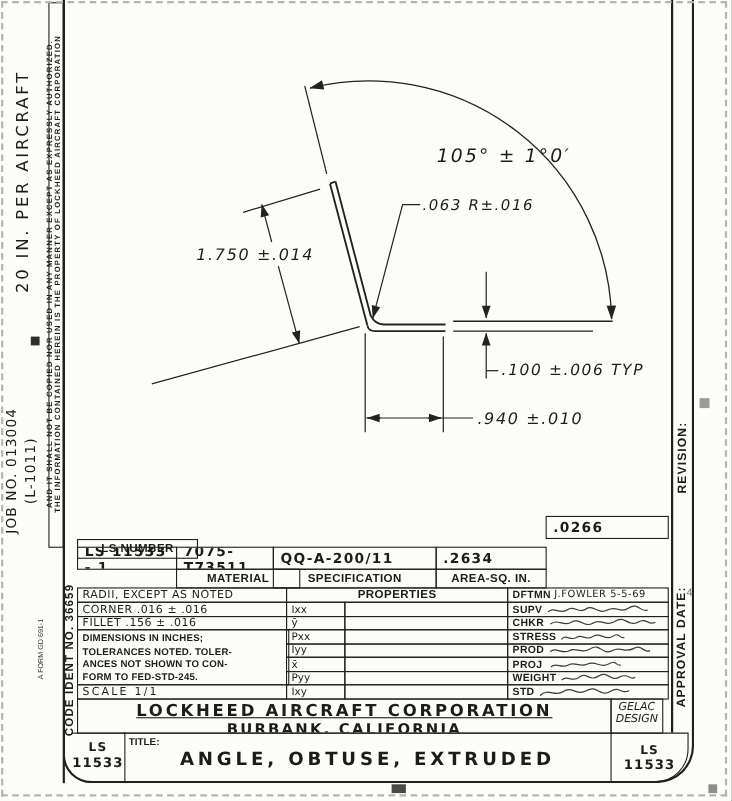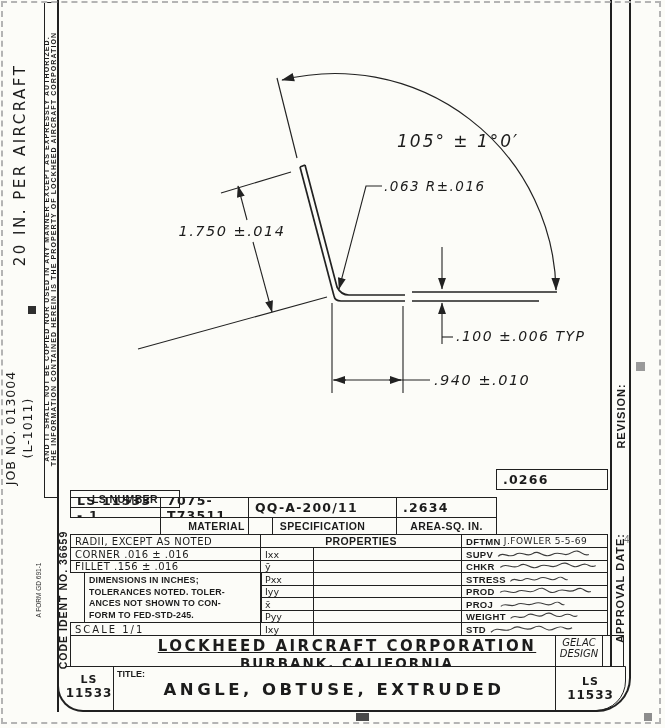--- a/index.html
+++ b/index.html
@@ -96,21 +96,21 @@
   <div class="cell val hand" style="left:496px;top:469px;width:112px;height:21px;">.0266</div>
 
   <div class="cell hdr" style="left:70px;top:490px;width:110px;height:18px;">LS NUMBER</div>
   <div class="cell hdr" style="left:160px;top:517px;width:113px;height:18px;">MATERIAL</div>
   <div class="cell hdr" style="left:248px;top:517px;width:149px;height:18px;">SPECIFICATION</div>
   <div class="cell hdr" style="left:396px;top:517px;width:101px;height:18px;">AREA-SQ. IN.</div>
 
   <div class="cell note hand" style="left:70px;top:534px;width:191px;height:14px;font-size:10px;letter-spacing:.5px;">RADII, EXCEPT AS NOTED</div>
   <div class="cell note hand" style="left:70px;top:547px;width:191px;height:14px;font-size:10px;letter-spacing:.5px;">CORNER .016 ± .016</div>
   <div class="cell note hand" style="left:70px;top:560px;width:191px;height:13px;font-size:10px;letter-spacing:.5px;">FILLET .156 ± .016</div>
-  <div class="cell" style="left:84px;top:572px;width:178px;height:51px;padding:2px 0 0 4px;font-size:8.8px;font-weight:bold;line-height:11.7px;letter-spacing:.2px;">
+  <div class="cell" style="left:70px;top:572px;width:193px;height:51px;padding:2px 0 0 4px;font-size:8.8px;font-weight:bold;line-height:11.7px;letter-spacing:.2px;">
     <div>DIMENSIONS IN INCHES;</div>
     <div>TOLERANCES NOTED. TOLER-</div>
     <div>ANCES NOT SHOWN TO CON-</div>
     <div>FORM TO FED-STD-245.</div>
   </div>
   <div class="cell note hand" style="left:70px;top:622px;width:191px;height:14px;font-size:10px;letter-spacing:2px;">SCALE 1/1</div>
 
   <div class="cell hdr" style="left:260px;top:534px;width:202px;height:14px;">PROPERTIES</div>
   <div class="cell note hand" style="left:260px;top:547px;width:54px;height:14px;font-size:9.5px;">Ixx</div>
   <div class="cell" style="left:313px;top:547px;width:149px;height:14px;"></div>
@@ -167,21 +167,21 @@
         <path d="M2,8 C8,2 14,11 22,5 S34,10 44,4 S58,10 68,5 S80,9 86,5"></path>
       </svg>
   </div>
   <div class="cell rowcell" style="left:461px;top:622px;width:147px;height:14px;">
     <span class="lbl">STD</span>
     <svg class="sig" width="85" height="11" viewBox="0 0 88 12" preserveAspectRatio="none">
         <path d="M2,9 C10,1 16,11 24,5 S36,10 46,4 S58,11 68,5 S78,9 86,4"></path>
       </svg>
   </div>
 
-  <div class="cell" style="left:70px;top:635px;width:554px;height:32px;text-align:center;padding-top:1px;">
+  <div class="cell" style="left:70px;top:635px;width:486px;height:32px;text-align:center;padding-top:1px;">
     <div class="hand" style="font-size:15px;font-weight:bold;letter-spacing:2.5px;text-decoration:underline;">LOCKHEED AIRCRAFT CORPORATION</div>
     <div class="hand" style="font-size:13.5px;font-weight:bold;letter-spacing:2px;text-decoration:underline;">BURBANK, CALIFORNIA</div>
   </div>
   <div class="cell" style="left:555px;top:635px;width:48px;height:32px;text-align:center;padding-top:1px;">
     <div class="hand" style="font-size:10px;font-style:italic;">GELAC</div>
     <div class="hand" style="font-size:10px;font-style:italic;">DESIGN</div>
   </div>
 
   <div class="cell" style="left:65px;top:666px;width:49px;height:46px;border-left:none;border-bottom:none;text-align:center;padding-top:6px;">
     <div class="hand" style="font-size:11px;font-weight:600;letter-spacing:1px;">LS</div>

